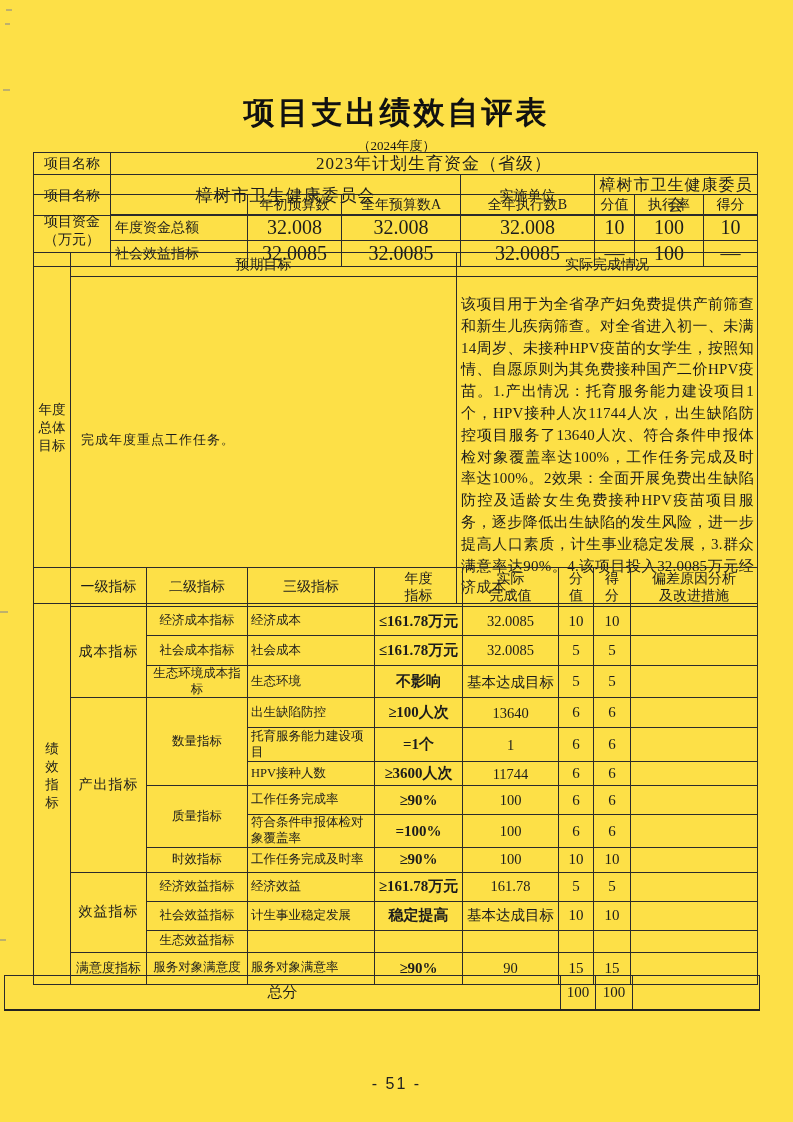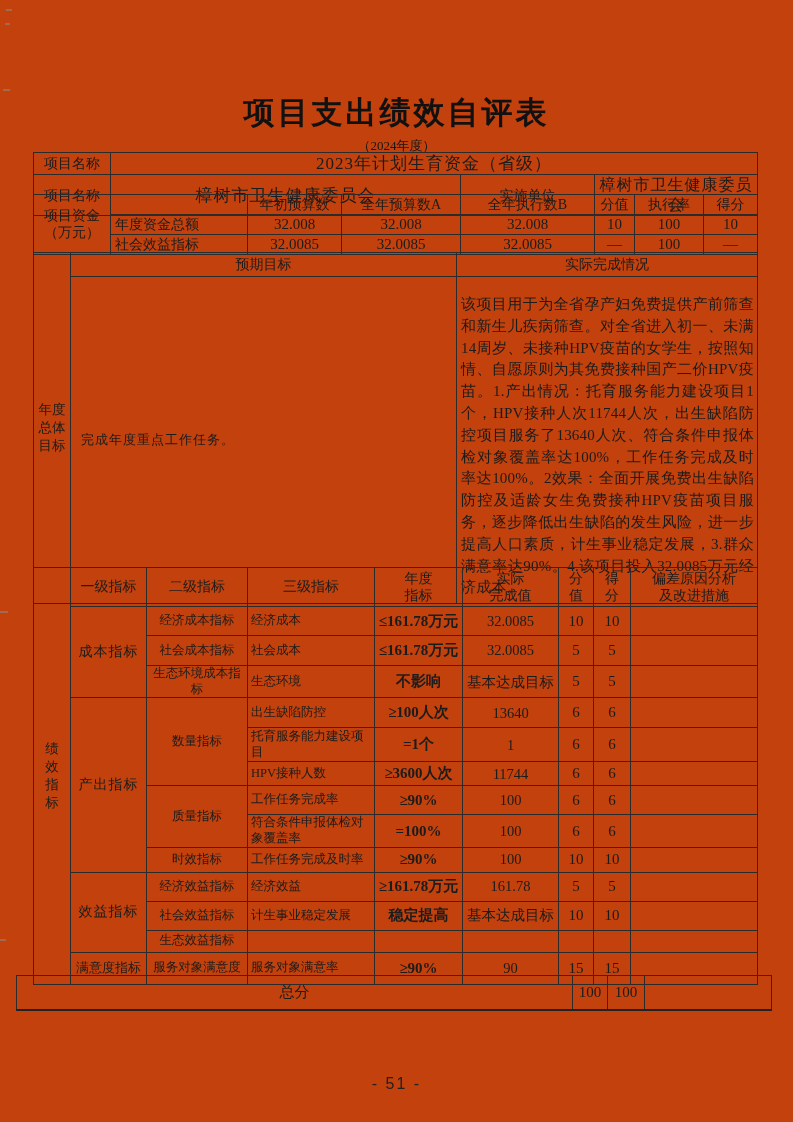--- a/index.html
+++ b/index.html
@@ -1,35 +1,35 @@
 <!DOCTYPE html>
 <html><head>
 <meta charset="utf-8">
 <style>
   html,body{margin:0;padding:0;background:#e8e8e8;}
   .page{
-    position:relative;width:793px;height:1122px;background:#c2410c;
+    position:relative;width:793px;height:1122px;background:#fde047;
     font-family:"Liberation Serif","DejaVu Serif",serif;color:#1c1c1c;
     overflow:hidden;
   }
   .doc-title{
     position:absolute;top:92px;left:0;width:100%;text-align:center;
     font-family:"Liberation Sans","DejaVu Sans",sans-serif;
     font-weight:700;font-size:31px;letter-spacing:3px;color:#111;
   }
   .doc-subtitle{
     position:absolute;top:137px;left:0;width:100%;text-align:center;
     font-size:13px;color:#161616;
   }
   table{border-collapse:collapse;table-layout:fixed;position:absolute;}
   td{border:1px solid #2b2b2b;padding:0 2px;text-align:center;vertical-align:middle;
      overflow:hidden;line-height:1.25;}
   .lbl{font-size:14px;}
   .big{font-size:17px;letter-spacing:1px;margin-top:21px;}
-  .num{font-size:15px;}
+  .num{font-size:20px;}
   .pre{white-space:pre-line;}
   .vert{font-size:13.5px;line-height:18px;white-space:pre-line;}
   .goal-expected{text-align:left;font-size:13px;padding-left:10px;letter-spacing:1px;}
   .goal-actual{
     text-align:justify;text-justify:inter-ideograph;vertical-align:top;
     font-size:15px;line-height:21.8px;padding:17px 3px 4px 4px;letter-spacing:0.2px;
   }
   .h-cell{font-size:14px;}
   .l1{font-size:14px;letter-spacing:1px;}
   .l2{font-size:12.5px;padding:0 1px;}
@@ -293,21 +293,21 @@
       <td class="l3">服务对象满意率</td>
       <td class="target">≥90%</td>
       <td class="actualv">90</td>
       <td class="score">15</td>
       <td class="score">15</td>
       <td class="dev"></td>
     </tr>
   </tbody>
     </table>
 
-  <table class="total-table" style="left:16px;top:975px;width:755px;">
+  <table class="total-table" style="left:4px;top:975px;width:755px;">
     <colgroup>
         <col style="width:556px">
         <col style="width:35px">
         <col style="width:37px">
         <col style="width:127px">
       </colgroup>
     <tbody>
         <tr style="height:34px;">
       <td>总分</td>
       <td>100</td>

